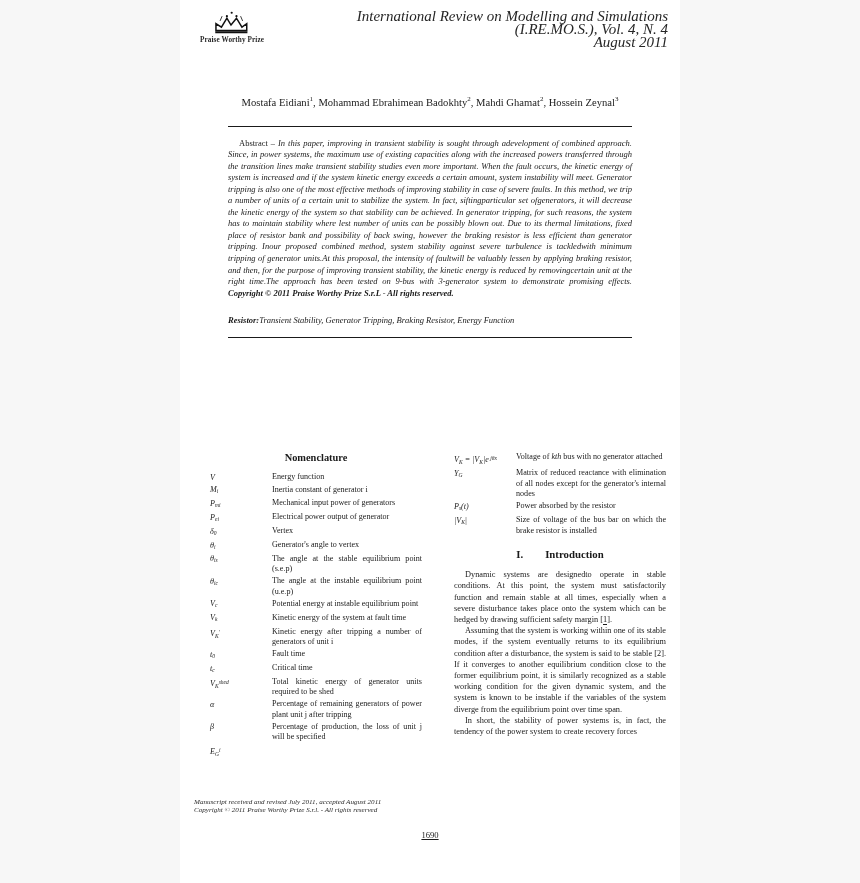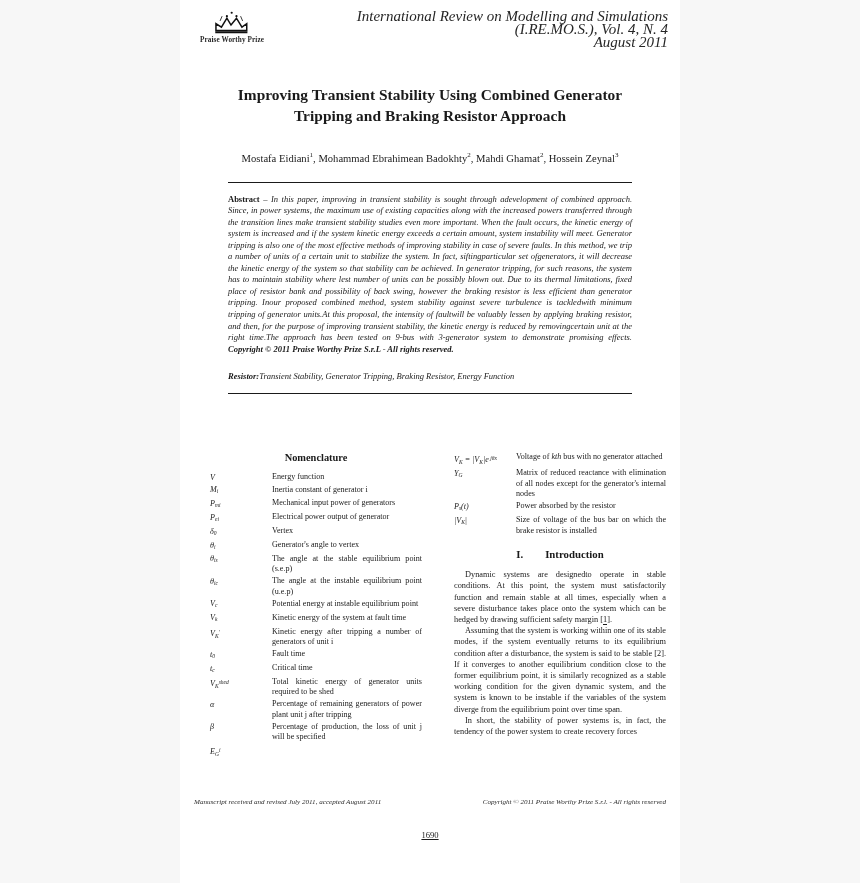--- a/index.html
+++ b/index.html
@@ -98,21 +98,21 @@
     background: #1a1a1a;
     margin: 14px 48px 0 48px;
   }
   .abstract {
     margin: 11px 48px 0 48px;
     font-size: 8.5px;
     line-height: 11.55px;
     text-align: justify;
     font-style: italic;
   }
-  .abstract b { font-style: normal; font-weight: bold; }
+  .abstract b { font-style: normal; font-weight: normal; margin-left: 11px; }
   .abstract .ital-bold { font-style: italic; font-weight: bold; }
 
   .keywords {
     margin: 16px 48px 0 48px;
     font-size: 8.5px;
     line-height: 11.5px;
     font-style: italic;
   }
   .keywords b { font-weight: bold; }
   .rule2 {
@@ -187,20 +187,21 @@
   .footer {
     position: absolute;
     left: 14px;
     top: 798px;
     width: 472px;
     display: flex;
     justify-content: space-between;
     font-size: 7.1px;
     font-style: italic;
     color: #2b2b2b;
+    flex-direction: column;
   }
   .page-number {
     position: absolute;
     left: 0;
     top: 830px;
     width: 500px;
     text-align: center;
     font-size: 8.6px;
     color: #1a1a1a;
     text-decoration: underline;
@@ -223,21 +224,20 @@
         <line x1="47" y1="16" x2="44" y2="9" stroke="#111" stroke-width="1.2"></line>
       </svg>
       <div class="logo-text">Praise Worthy Prize</div>
     </div>
     <div class="journal-line">
       <div>International Review on Modelling and Simulations (I.RE.MO.S.), Vol. 4, N. 4</div>
       <div>August 2011</div>
     </div>
   </div>
 
-  <div class="title">Improving Transient Stability Using Combined Generator Tripping and Braking Resistor Approach</div>
 
   <div class="authors">Mostafa Eidiani<sup>1</sup>, Mohammad Ebrahimean Badokhty<sup>2</sup>, Mahdi Ghamat<sup>2</sup>, Hossein Zeynal<sup>3</sup></div>
 
   <div class="rule"></div>
 
   <div class="abstract"><b>Abstract</b> <span>–</span> <span>In this paper, improving in transient stability is sought through adevelopment of combined approach. Since, in power systems, the maximum use of existing capacities along with the increased powers transferred through the transition lines make transient stability studies even more important. When the fault occurs, the kinetic energy of system is increased and if the system kinetic energy exceeds a certain amount, system instability will meet. Generator tripping is also one of the most effective methods of improving stability in case of severe faults. In this method, we trip a number of units of a certain unit to stabilize the system. In fact, siftingparticular set ofgenerators, it will decrease the kinetic energy of the system so that stability can be achieved. In generator tripping, for such reasons, the system has to maintain stability where lest number of units can be possibly blown out. Due to its thermal limitations, fixed place of resistor bank and possibility of back swing, however the braking resistor is less efficient than generator tripping. Inour proposed combined method, system stability against severe turbulence is tackledwith minimum tripping of generator units.At this proposal, the intensity of faultwill be valuably lessen by applying braking resistor, and then, for the purpose of improving transient stability, the kinetic energy is reduced by removingcertain unit at the right time.The approach has been tested on 9-bus with 3-generator system to demonstrate promising effects.</span> <span class="ital-bold">Copyright © 2011 Praise Worthy Prize S.r.L - All rights reserved.</span></div>
 
   <div class="keywords"><b>Resistor:</b><span>Transient Stability, Generator Tripping, Braking Resistor, Energy Function</span></div>
 
   <div class="rule2"></div>

